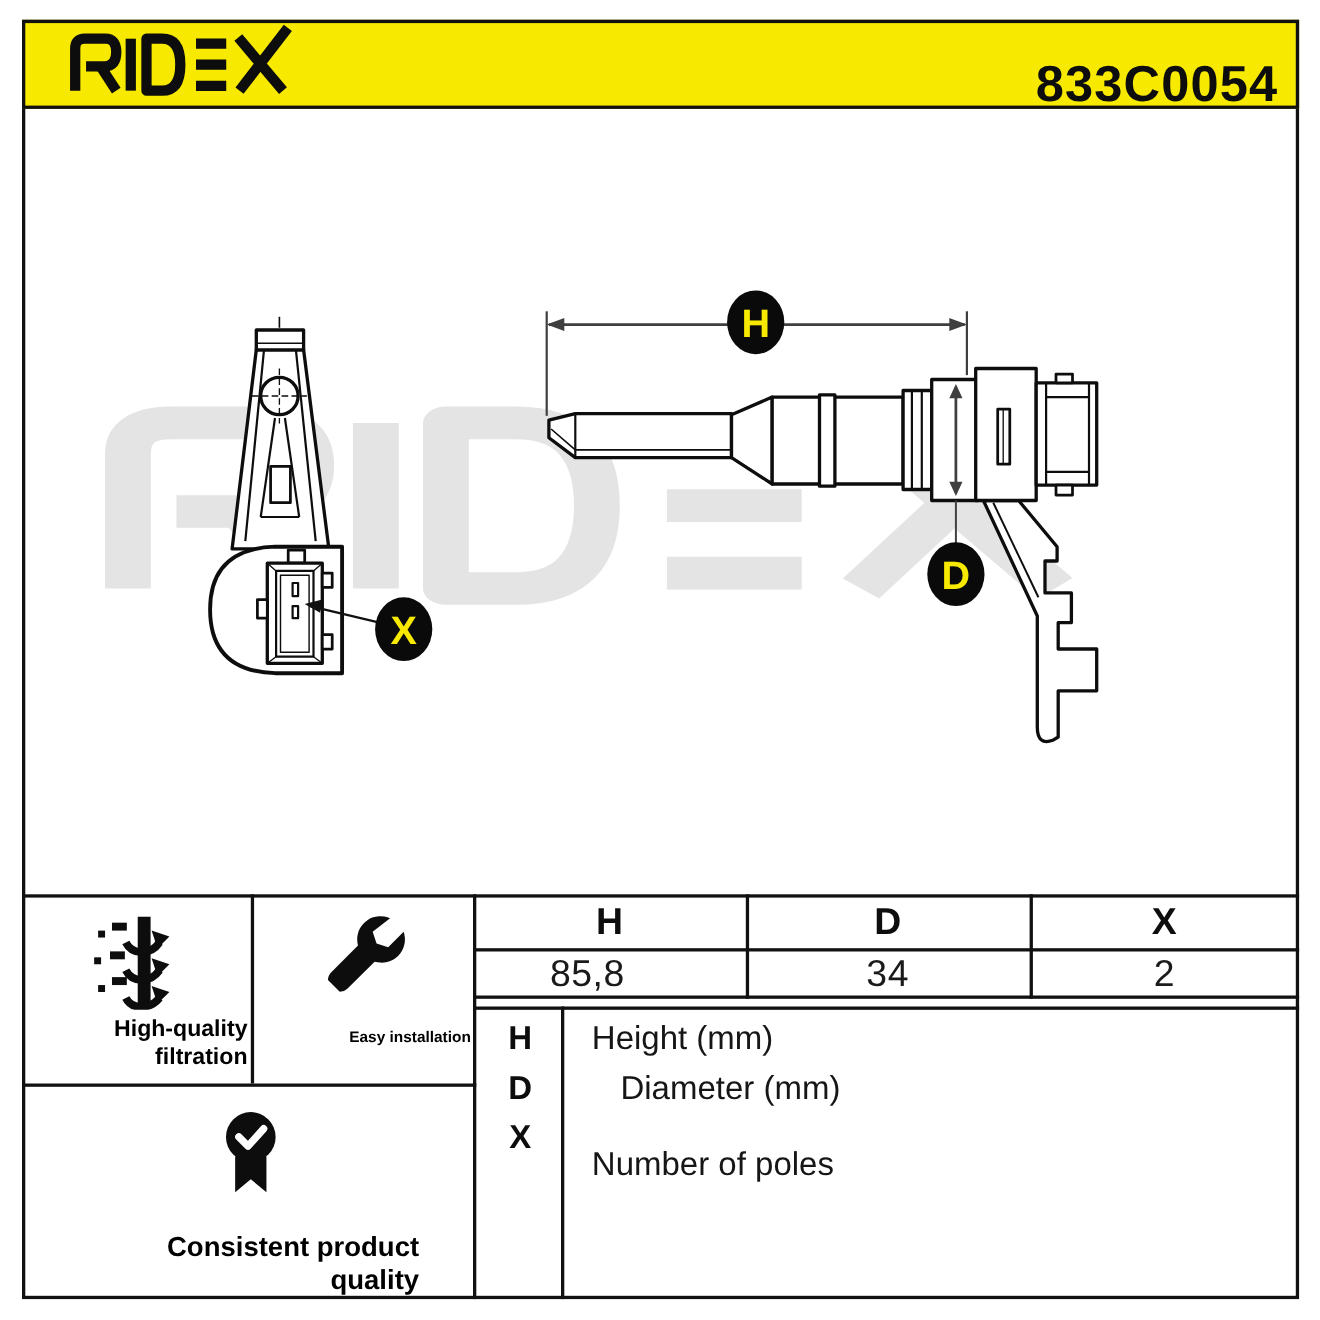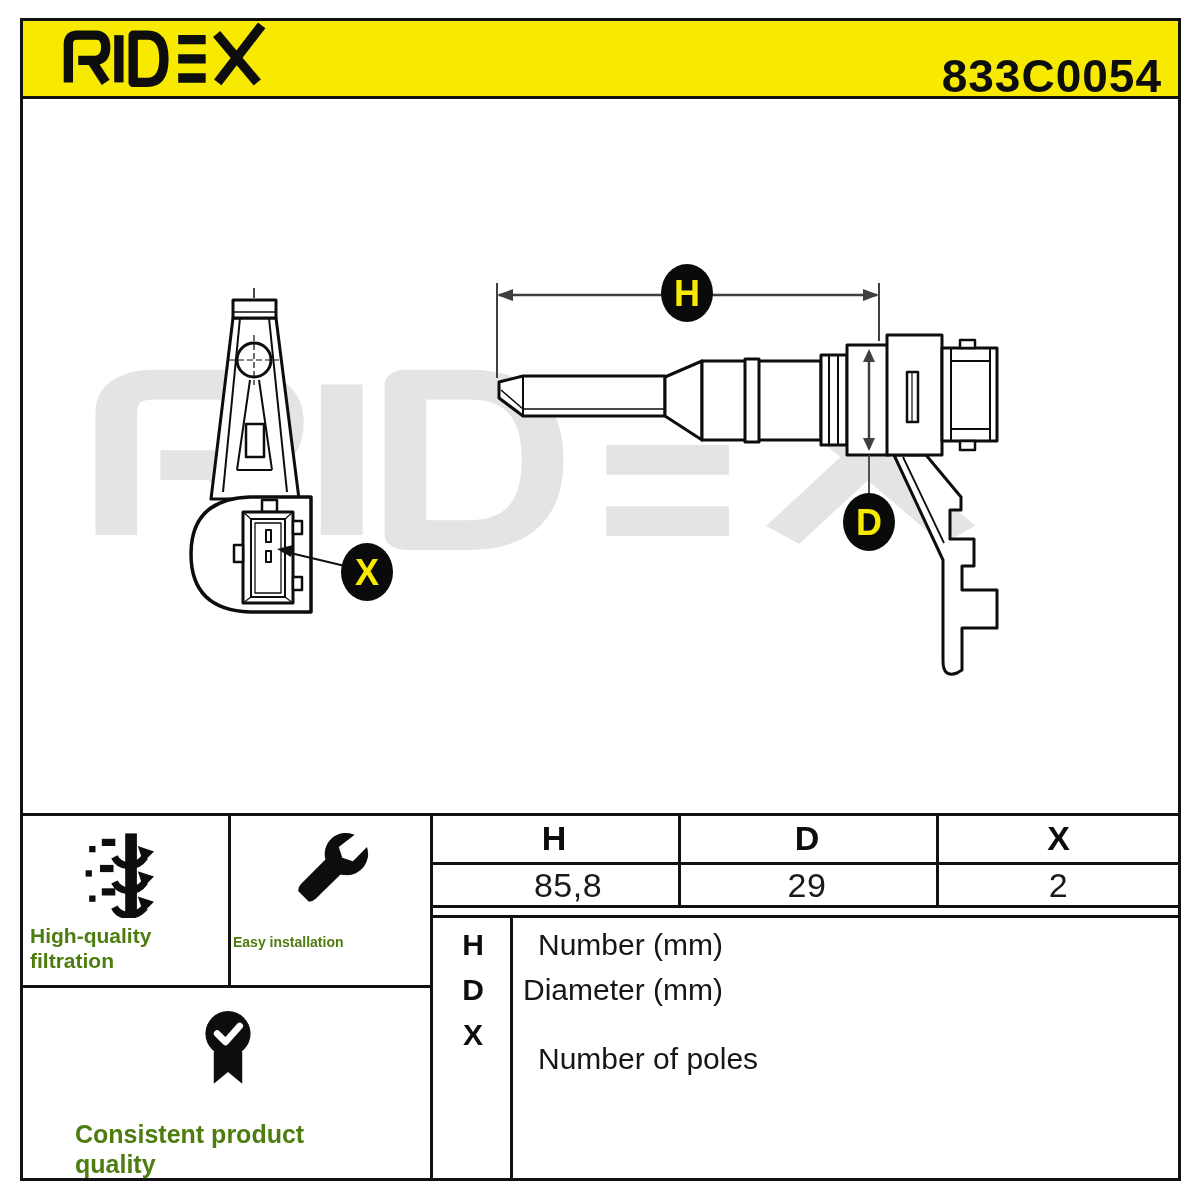--- a/index.html
+++ b/index.html
@@ -12,21 +12,21 @@
   .abs{position:absolute;}
   .frame{left:20px;top:18px;width:1161px;height:1163px;border:3px solid #111;}
   .header-bar{left:20px;top:18px;width:1161px;height:81px;background:#F7EA00;border:3px solid #111;}
   .part-number{left:780px;top:49px;width:382px;text-align:right;font-size:46px;font-weight:bold;letter-spacing:1px;color:#0d0d0d;}
   .hline{background:#111;}
   .vline{background:#111;}
   .th-cell{font-size:34px;font-weight:bold;text-align:center;color:#0d0d0d;}
   .td-cell{font-size:34px;font-weight:normal;text-align:center;color:#1a1a1a;letter-spacing:.5px;}
   .legend-key{font-size:30px;font-weight:bold;text-align:center;width:80px;color:#0d0d0d;}
   .legend-desc{font-size:30px;font-weight:normal;color:#161616;}
-  .feature-label{font-weight:bold;text-align:left;color:#4d7c0f;line-height:1.18;}
+  .feature-label{font-weight:bold;text-align:right;color:#000000;line-height:1.18;}
   svg{display:block;}
 </style>
 </head>
 <body>
 
 <svg class="abs" style="left:0;top:0;width:1200px;height:1200px;" viewBox="0 0 1200 1200">
 
   <g transform="translate(82,360) scale(2.45,1.75)" fill="none" stroke="#E4E4E4" stroke-width="17" stroke-linejoin="round">
     <path d="M14,100 V30 Q14,14 30,14 H64 Q82,14 82,36 Q82,58 64,60 H32"></path>
     <path d="M56,60 L82,100"></path>
@@ -161,28 +161,28 @@
 <div class="abs vline" style="left:936px;top:813px;width:3px;height:95px;"></div>
 <div class="abs hline" style="left:430px;top:862px;width:751px;height:3px;"></div>
 <div class="abs hline" style="left:430px;top:905px;width:751px;height:3px;"></div>
 
 <div class="abs hline" style="left:430px;top:915px;width:751px;height:3px;"></div>
 <div class="abs vline" style="left:510px;top:915px;width:3px;height:266px;"></div>
 
 <div class="abs th-cell" style="left:430px;top:819px;width:248px;">H</div>
 <div class="abs th-cell" style="left:678px;top:819px;width:258px;">D</div>
 <div class="abs th-cell" style="left:936px;top:819px;width:245px;">X</div>
-<div class="abs td-cell" style="left:444px;top:866px;width:248px;">85,8</div>
-<div class="abs td-cell" style="left:678px;top:866px;width:258px;">29</div>
+<div class="abs td-cell" style="left:410px;top:866px;width:248px;">85,8</div>
+<div class="abs td-cell" style="left:678px;top:866px;width:258px;">34</div>
 <div class="abs td-cell" style="left:936px;top:866px;width:245px;">2</div>
 
 <div class="abs legend-key" style="left:433px;top:928px;">H</div>
-<div class="abs legend-desc" style="left:538px;top:928px;">Number (mm)</div>
+<div class="abs legend-desc" style="left:538px;top:928px;">Height (mm)</div>
 <div class="abs legend-key" style="left:433px;top:973px;">D</div>
-<div class="abs legend-desc" style="left:523px;top:973px;">Diameter (mm)</div>
+<div class="abs legend-desc" style="left:564px;top:973px;">Diameter (mm)</div>
 <div class="abs legend-key" style="left:433px;top:1018px;">X</div>
 <div class="abs legend-desc" style="left:538px;top:1018px;margin-top:24px;">Number of poles</div>
 
 <svg class="abs" style="left:82px;top:828px;width:90px;height:90px;" viewBox="0 0 100 100">
   <g fill="#0d0d0d">
     <rect x="8" y="20" width="7" height="7"></rect>
       <rect x="22" y="12" width="15" height="8"></rect>
     <rect x="4" y="47" width="7" height="7"></rect>
       <rect x="20" y="41" width="15" height="8"></rect>
     <rect x="8" y="75" width="7" height="7"></rect>

